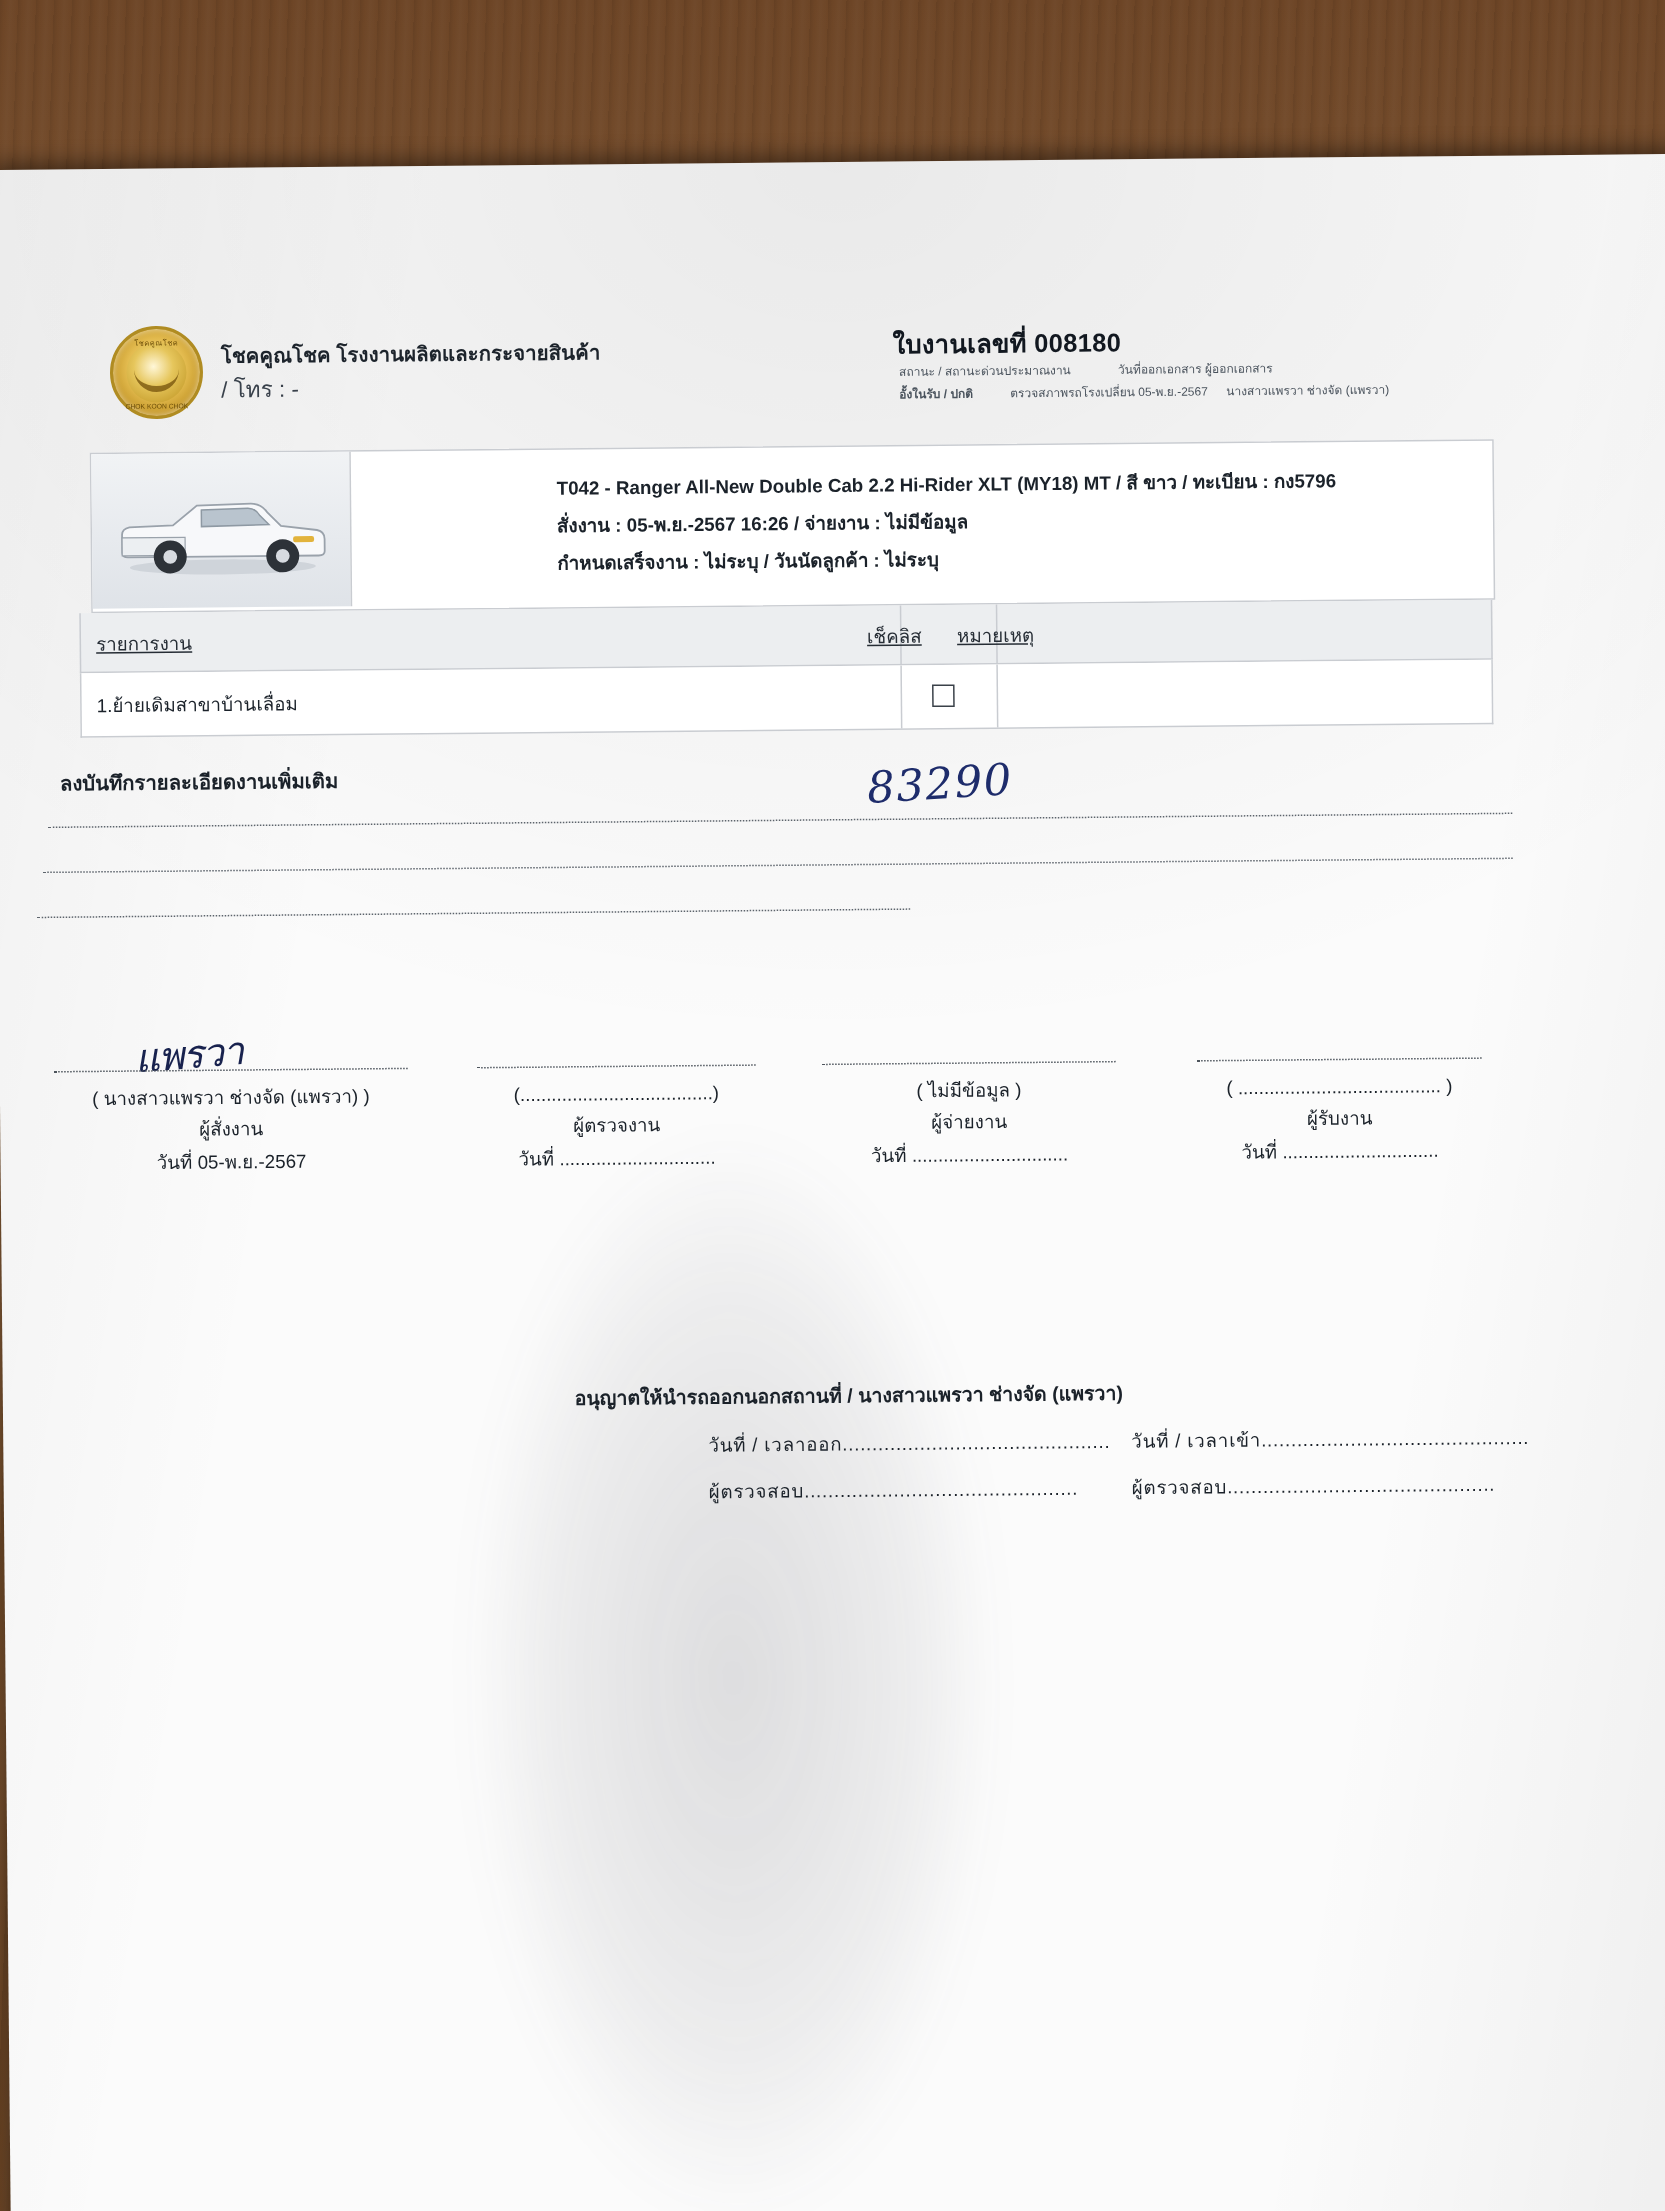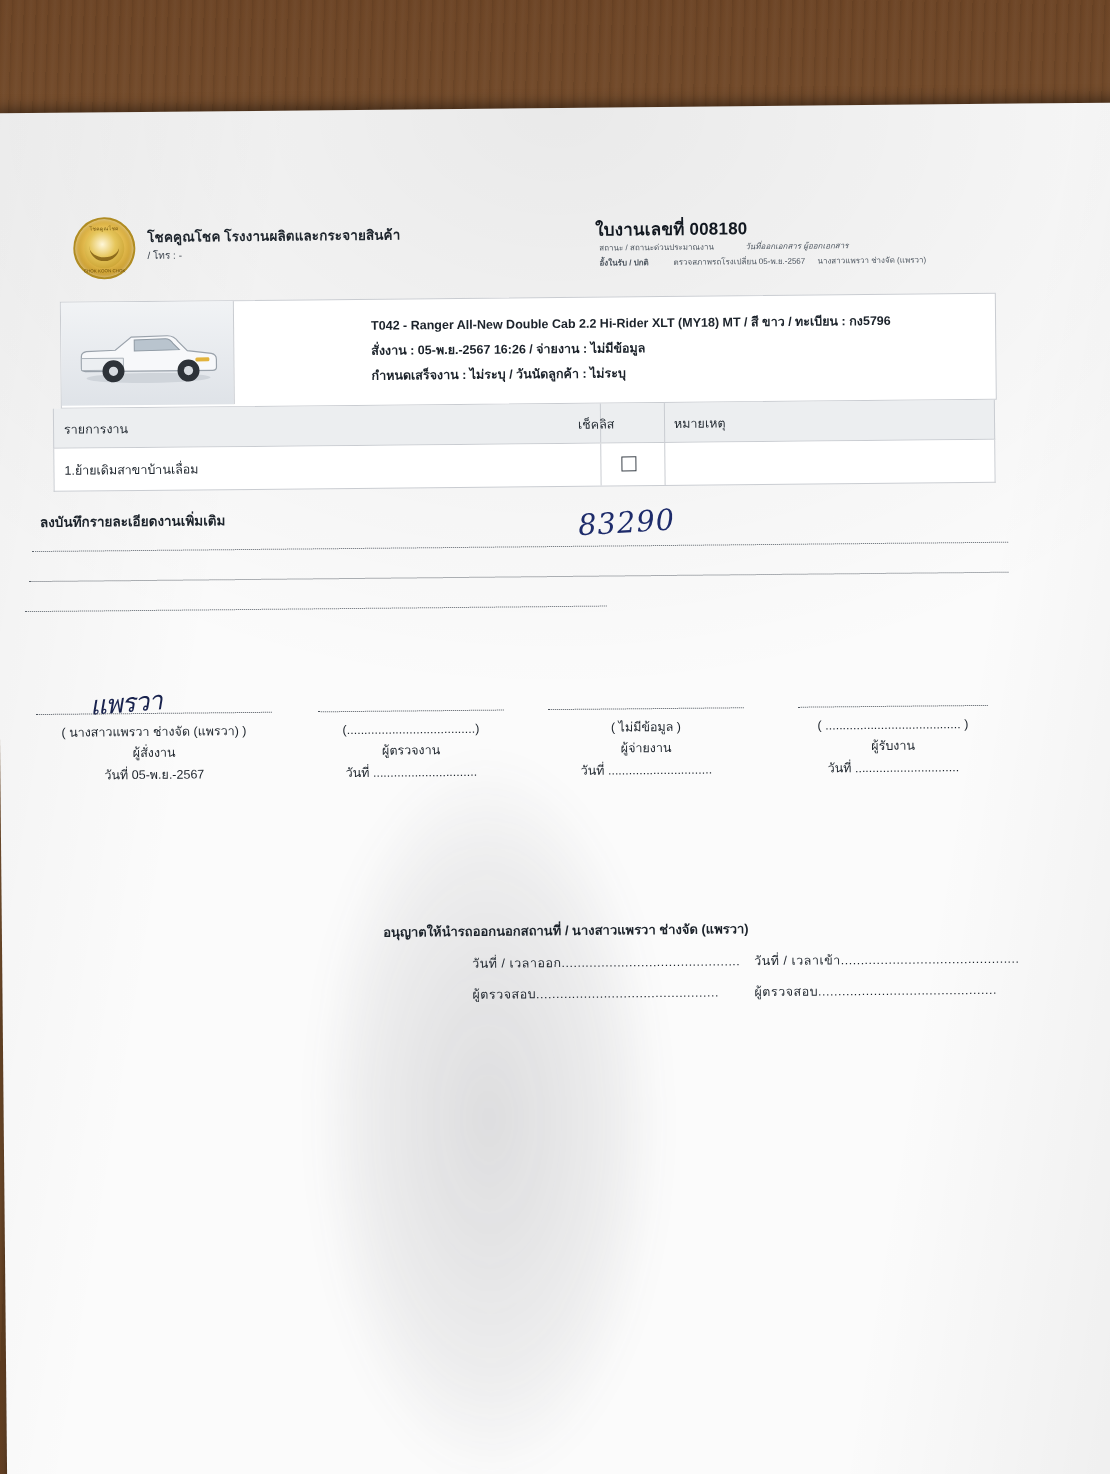--- a/index.html
+++ b/index.html
@@ -125,41 +125,41 @@
     top: 114px;
     font-size: 13.5px;
     font-weight: 600;
     color: #1d242c;
     letter-spacing: .1px;
   }
   .org-sub {
     position: absolute;
     left: 152px;
     top: 136px;
-    font-size: 10px;
+    font-size: 15px;
     color: #39414b;
   }
 
   .doc-title {
     position: absolute;
     left: 600px;
     top: 108px;
     font-size: 17px;
     font-weight: 700;
     color: #121820;
     letter-spacing: .2px;
   }
   .meta-row {
     position: absolute;
     font-size: 8px;
     color: #4a535d;
     white-space: nowrap;
   }
   .meta-r1 { left: 604px; top: 134px; }
-  .meta-r1b { left: 750px; top: 134px; font-style: italic; }
+  .meta-r1b { left: 750px; top: 134px; }
   .meta-r2 { left: 604px; top: 149px; font-weight: bold; }
   .meta-r2b { left: 678px; top: 149px; }
   .meta-r2c { left: 822px; top: 149px; }
 
   
   .vbox {
     position: absolute;
     left: 64px;
     top: 189px;
     width: 934px;
@@ -212,24 +212,25 @@
     height: 42px;
     background: #fff;
     border: 1px solid #c9ccd1;
     border-top: none;
   }
   .cell-h {
     position: absolute;
     top: 11px;
     font-size: 12.5px;
     color: #262d35;
+    text-decoration: underline;
   }
   .c1 { left: 10px; }
   .c2 { left: 524px; }
-  .c3 { left: 620px; }
+  .c3 { left: 584px; }
   .sep1 { position: absolute; left: 546px; top: 0; bottom: 0; width: 1px; background: #c9ccd1; }
   .sep2 { position: absolute; left: 610px; top: 0; bottom: 0; width: 1px; background: #c9ccd1; }
   .cell-b {
     position: absolute;
     top: 12px;
     font-size: 12.5px;
     color: #1b222a;
   }
   .checkbox {
     position: absolute;

